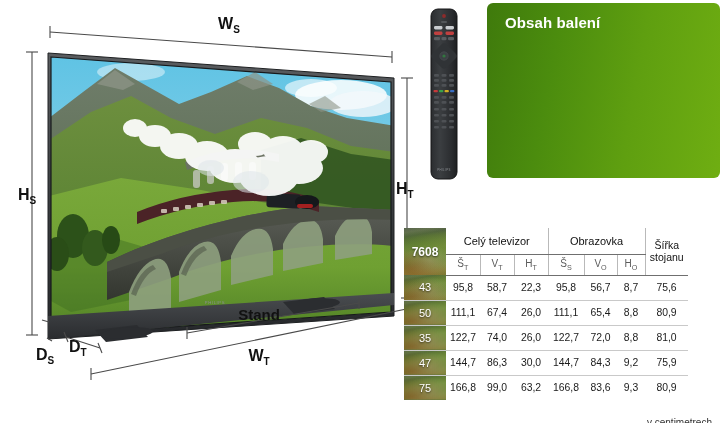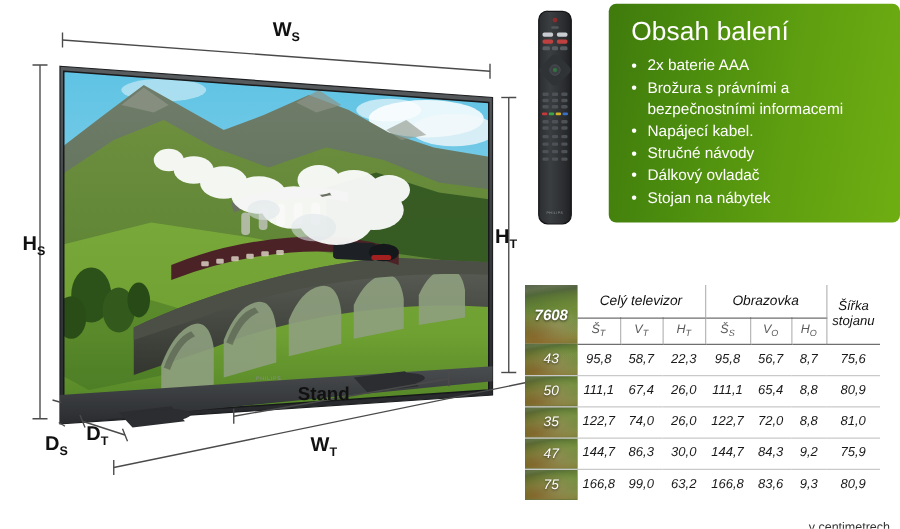--- a/index.html
+++ b/index.html
@@ -18,30 +18,30 @@
               font-weight:bold;fill:#111;font-size:15px;}
 
   
   #remote{position:absolute;left:428px;top:8px;width:32px;height:172px;}
 
   
   #greenpanel{position:absolute;left:487px;top:3px;width:233px;height:175px;
               border-radius:6px;
               background:linear-gradient(100deg,#3f7a0c 0%,#4b8c0e 28%,#5f9f10 62%,#6fae12 100%);
               box-sizing:border-box;padding:11px 12px 8px 18px;}
-  #greenpanel h1{margin:0 0 6px 0;color:#ffffff;font-size:21px;font-weight:normal;
+  #greenpanel h1{margin:0 0 6px 0;color:#ffffff;font-size:15px;font-weight:bold;
                  letter-spacing:.1px;}
   #greenpanel ul{margin:0;padding:0;list-style:none;}
   #greenpanel li{color:#ffffff;font-size:12.3px;line-height:17.6px;
                  position:relative;padding-left:13px;}
   #greenpanel li::before{content:"•";position:absolute;left:0;top:-0.5px;
                          font-size:13px;line-height:17.6px;}
 
   
-  #spectable{position:absolute;left:420px;top:228px;width:284px;height:172px;font-style:italic;}
+  #spectable{position:absolute;left:404px;top:228px;width:284px;height:172px;}
   table.spec{border-collapse:collapse;width:284px;table-layout:fixed;
              font-size:10.2px;color:#1a1a1a;}
   table.spec td,table.spec th{padding:0;margin:0;text-align:center;
              font-weight:normal;vertical-align:middle;}
 
   .sizecell{color:#ffffff;font-weight:bold;font-size:11px;
             text-shadow:0 1px 2px rgba(0,0,0,.6);
             text-align:center;}
   .photocol{
     background-image:
@@ -326,28 +326,20 @@
     <rect x="6" y="118" width="5" height="2.6" rx="1"></rect>
         <rect x="13.5" y="118" width="5" height="2.6" rx="1"></rect>
         <rect x="21" y="118" width="5" height="2.6" rx="1"></rect>
   </g>
   <text x="16" y="163" font-size="2.8" fill="#8e9296" text-anchor="middle" font-family="Liberation Sans, sans-serif" letter-spacing=".4">PHILIPS</text>
 </svg>
 </div>
 
 <div id="greenpanel">
   <h1>Obsah balení</h1>
-  <ul>
-    <li>2x baterie AAA</li>
-    <li>Brožura s právními a bezpečnostními informacemi</li>
-    <li>Napájecí kabel.</li>
-    <li>Stručné návody</li>
-    <li>Dálkový ovladač</li>
-    <li>Stojan na nábytek</li>
-  </ul>
 </div>
 
 <div id="spectable">
 <table class="spec">
   <colgroup>
     <col style="width:42px">
         <col style="width:34px">
         <col style="width:34px">
     <col style="width:34px">
         <col style="width:36px">

